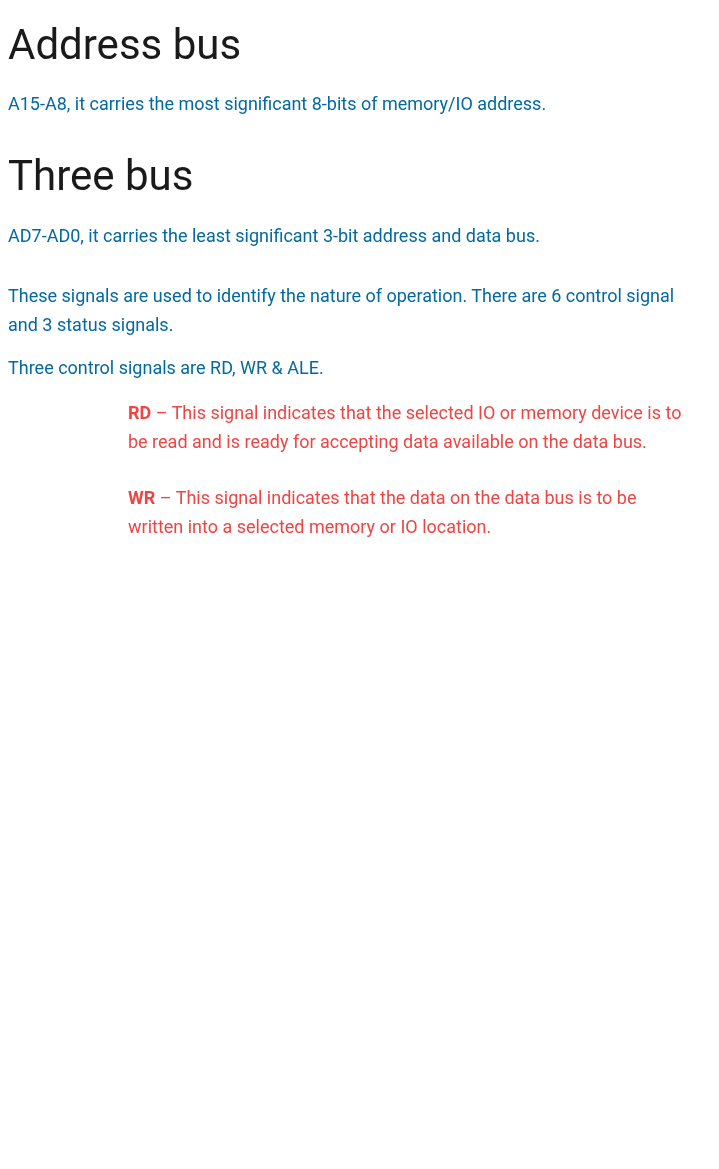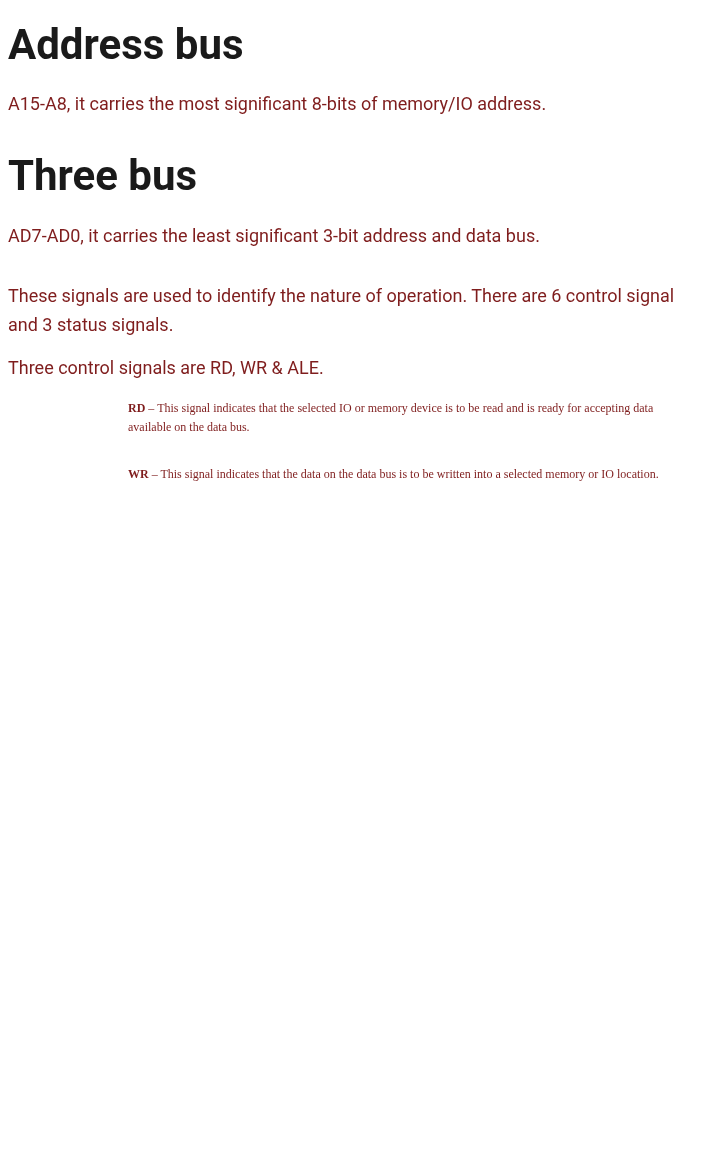--- a/index.html
+++ b/index.html
@@ -17,44 +17,43 @@
       width: 719px;
       padding: 20px 16px 40px 8px;
     }
 
     .section {
       margin-bottom: 32px;
     }
 
     .section-title {
       font-size: 42px;
-      font-weight: 700;
+      font-weight: 400;
       color: #1a1a1a;
       margin-bottom: 20px;
       line-height: 1.2;
     }
 
     .section-body {
       font-size: 18px;
       line-height: 1.6;
-      color: #7f1d1d;
+      color: #0369a1;
     }
 
     .indented-list {
       margin-top: 16px;
       margin-left: 120px;
       padding-right: 8px;
     }
 
     .list-item {
       margin-bottom: 28px;
-      font-size: 12px;
+      font-size: 18px;
       line-height: 1.6;
-      color: #7f1d1d;
-      font-family: Liberation Serif, serif;
+      color: #ef4444;
     }
 
     .list-item strong {
       font-weight: 700;
     }
   </style>
 </head>
 <body>
 
 <div class="section">

